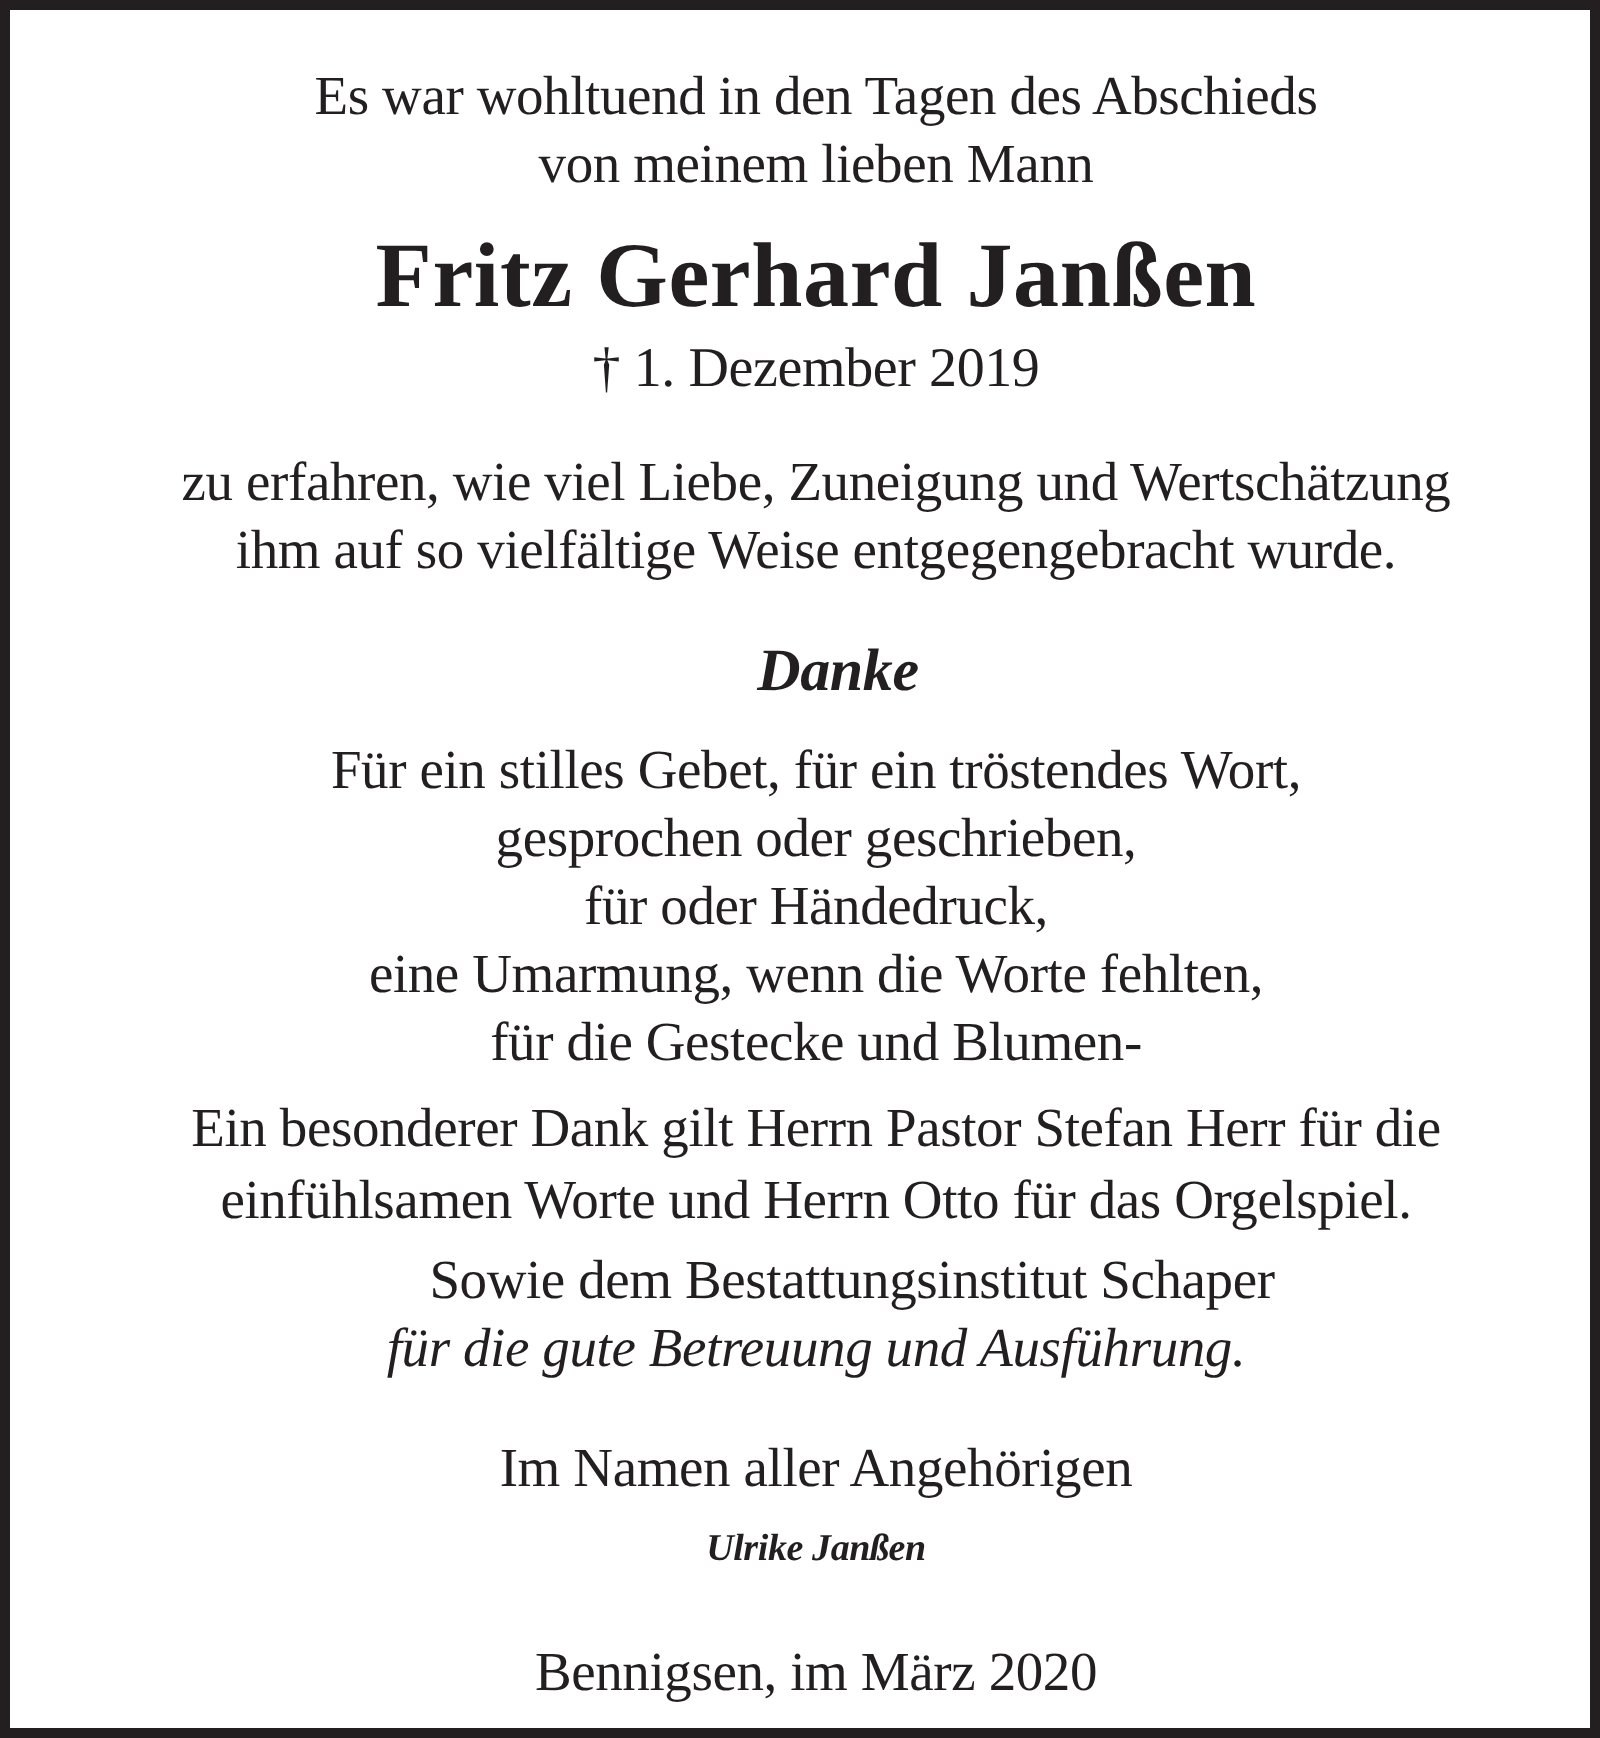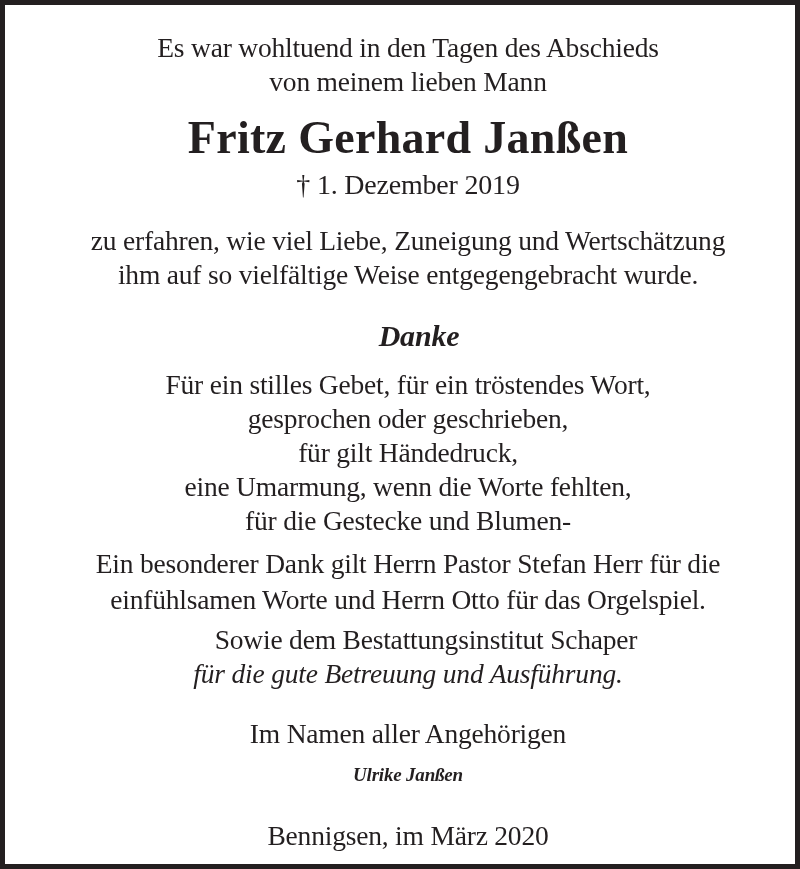--- a/index.html
+++ b/index.html
@@ -68,21 +68,21 @@
 
   <div class="line date" style="top:166px;">† 1. Dezember 2019</div>
 
   <div class="line" style="top:220px;">zu erfahren, wie viel Liebe, Zuneigung und Wertschätzung</div>
   <div class="line" style="top:254px;">ihm auf so vielfältige Weise entgegengebracht wurde.</div>
 
   <div class="line danke" style="top:314px;padding-left:22px;">Danke</div>
 
   <div class="line" style="top:364px;">Für ein stilles Gebet, für ein tröstendes Wort,</div>
   <div class="line" style="top:398px;">gesprochen oder geschrieben,</div>
-  <div class="line" style="top:432px;">für gilt Händedruck,</div>
+  <div class="line" style="top:432px;">für oder Händedruck,</div>
   <div class="line" style="top:466px;">eine Umarmung, wenn die Worte fehlten,</div>
   <div class="line" style="top:500px;">für die Gestecke und Blumen-</div>
 
   <div class="line" style="top:543px;">Ein besonderer Dank gilt Herrn Pastor Stefan Herr für die</div>
   <div class="line" style="top:579px;">einfühlsamen Worte und Herrn Otto für das Orgelspiel.</div>
 
   <div class="line" style="top:619px;padding-left:36px;">Sowie dem Bestattungsinstitut Schaper</div>
   <div class="line" style="top:653px;font-style:italic;">für die gute Betreuung und Ausführung.</div>
 
   <div class="line" style="top:713px;">Im Namen aller Angehörigen</div>

